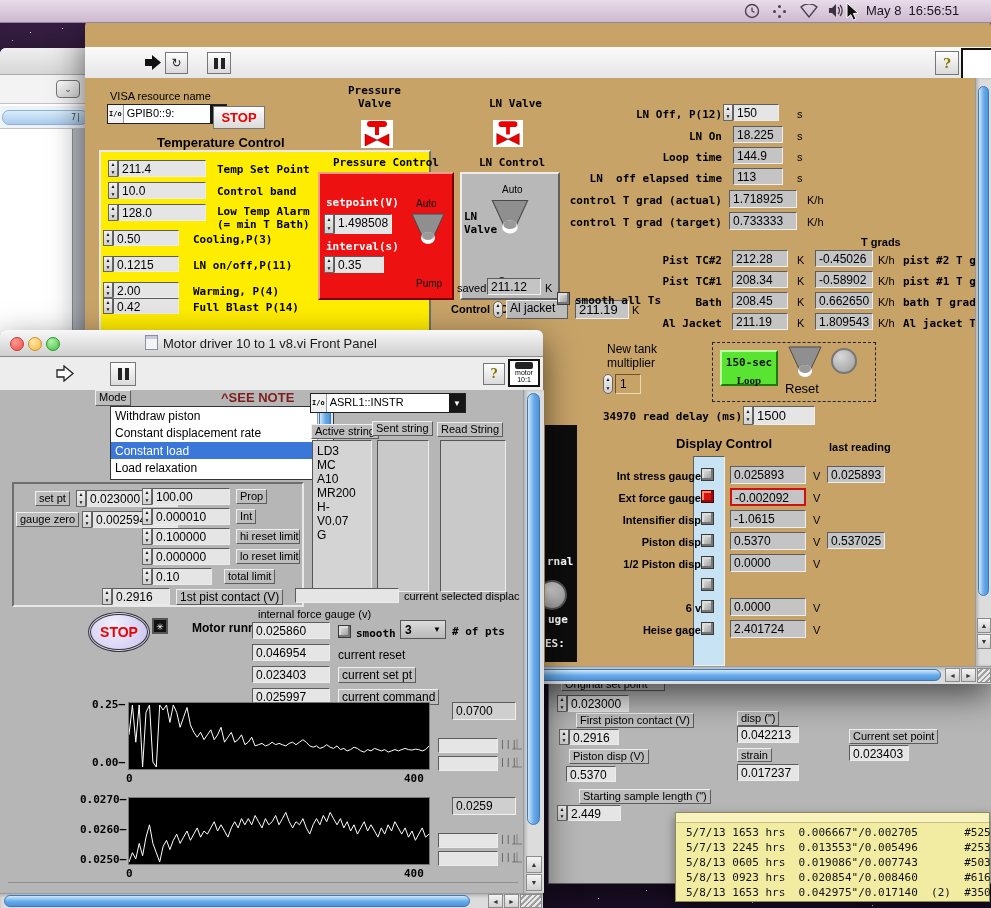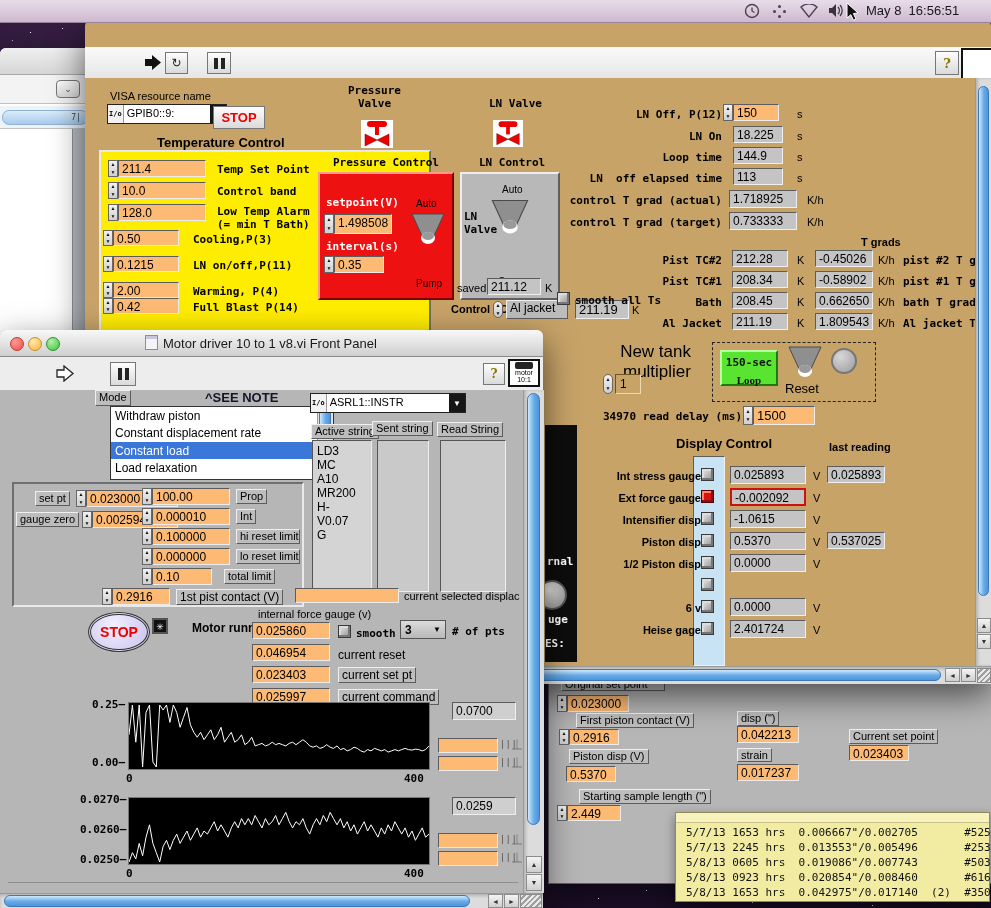--- a/index.html
+++ b/index.html
@@ -15,21 +15,21 @@
   .tl-grn{background:radial-gradient(circle at 35% 30%,#b6f0a8,#38c33c);border:1px solid #2a9330;}
   .tl-off{background:linear-gradient(#e9e9e9,#cfcfcf);border:1px solid #9a9a9a;}
   .wtitle{position:absolute;top:5px;font:13px "Liberation Sans",sans-serif;white-space:nowrap;}
   .doc-ico{display:inline-block;width:11px;height:13px;background:#f4f4f8;border:1px solid #8c8ca0;vertical-align:-2px;margin-right:5px;box-shadow:inset 0 3px 0 #c8c8d8;}
   .toolbar{position:absolute;left:0;right:0;background:linear-gradient(#fafafa,#e6e6e6);border-bottom:1px solid #8f8f8f;}
   .tbtn{position:absolute;background:linear-gradient(#fdfdfd,#dadada);border:1px solid #777;display:flex;align-items:center;justify-content:center;}
   .lvlab{font:bold 11px "DejaVu Sans Mono",monospace;white-space:pre;color:#000;}
   .lvlab-w{font:bold 11px "DejaVu Sans Mono",monospace;white-space:pre;color:#fff;}
   .slab{font:11px "Liberation Sans",sans-serif;color:#000;white-space:pre;}
   .slabb{font:bold 11px "Liberation Sans",sans-serif;color:#000000;white-space:pre;margin-left:16px;}
-  .inbox{background:#fdba74;border:1px solid;border-color:#5c5c5c #ececec #ececec #5c5c5c;font:12px "Liberation Sans",sans-serif;padding:1px 3px;overflow:hidden;white-space:nowrap;box-sizing:border-box;}
+  .inbox{background:#e5e5e5;border:1px solid;border-color:#5c5c5c #ececec #ececec #5c5c5c;font:12px "Liberation Sans",sans-serif;padding:1px 3px;overflow:hidden;white-space:nowrap;box-sizing:border-box;}
   .rdout{background:#c4c4c4;border:1px solid;border-color:#5c5c5c #efefef #efefef #5c5c5c;font:12px "Liberation Sans",sans-serif;padding:1px 3px;overflow:hidden;white-space:nowrap;box-sizing:border-box;}
   .rlab{background:#bdbdbd;border:1px solid;border-color:#efefef #5c5c5c #5c5c5c #efefef;font:11px "Liberation Sans",sans-serif;padding:0 3px;white-space:nowrap;overflow:hidden;box-sizing:border-box;}
   .spin{width:10px;background:linear-gradient(#f2f2f2,#cfcfcf);border:1px solid #666;display:flex;flex-direction:column;align-items:center;justify-content:space-around;font-size:5px;line-height:5px;color:#111;box-sizing:border-box;}
   .chk{width:13px;height:13px;background:linear-gradient(135deg,#ededed,#8f8f8f);border:1px solid #3a3a3a;box-shadow:inset -2px -2px 0 #777, inset 2px 2px 0 #ddd;box-sizing:border-box;}
   .chk-red{background:#dd1111;box-shadow:inset -2px -2px 0 #881111, inset 2px 2px 0 #ff8866;border:1px solid #550000;}
   .combo{position:absolute;display:flex;align-items:stretch;background:#fff;border:1px solid #222;box-sizing:border-box;}
   .combo .io{font:bold 7px "DejaVu Sans Mono",monospace;border-right:1px solid #999;padding:1px 1px;display:flex;align-items:center;background:#f2f2f2;}
   .combo .val{flex:1;font:11px "Liberation Sans",sans-serif;padding:2px 3px;white-space:nowrap;overflow:hidden;}
   .combo .dd{width:16px;background:#161616;color:#fff;display:flex;align-items:center;justify-content:center;font-size:8px;}
   .vscroll{position:absolute;background:#dcdcdc;border-left:1px solid #9a9a9a;box-shadow:inset 2px 0 3px rgba(0,0,0,.18);}
@@ -237,21 +237,21 @@
       <div class="rdout" style="position:absolute;left:730px;top:214px;width:58px;height:17px;">0.662650</div>
       <div class="slab" style="position:absolute;left:793px;top:218px;">K/h</div>
       <div class="lvlab" style="position:absolute;left:818px;top:218px;">bath T grad</div>
       <div class="lvlab" style="position:absolute;left:455px;top:239px;width:182px;text-align:right;">Al Jacket</div>
       <div class="rdout" style="position:absolute;left:647px;top:235px;width:56px;height:17px;">211.19</div>
       <div class="slab" style="position:absolute;left:712px;top:239px;">K</div>
       <div class="rdout" style="position:absolute;left:730px;top:235px;width:58px;height:17px;">1.809543</div>
       <div class="slab" style="position:absolute;left:793px;top:239px;">K/h</div>
       <div class="lvlab" style="position:absolute;left:818px;top:239px;">Al jacket T grad</div>
 
-      <div class="slab" style="position:absolute;left:522px;top:264px;width:84px;text-align:right;font-size:17px;"><span>New tank</span><br><span>multiplier</span></div>
+      <div class="slab" style="position:absolute;left:522px;top:264px;width:84px;text-align:left;font-size:12px;"><span>New tank</span><br><span>multiplier</span></div>
       <div class="spin" style="position:absolute;left:518px;top:296px;height:20px;border-radius:5px;">
           <span>▲</span>
           <span>▼</span>
         </div>
       <div class="abs" style="left:530px;top:296px;width:26px;height:20px;background:#c7a368;border:1px solid;border-color:#6d5526 #ecd9ac #ecd9ac #6d5526;font:12px 'Liberation Sans',sans-serif;padding:2px 4px;box-sizing:border-box;">1</div>
       <div class="abs" style="left:627px;top:264px;width:162px;height:58px;border:1px dashed #222;"></div>
       <div class="abs" style="left:635px;top:272px;width:58px;height:36px;background:#58e431;border:2px solid;border-color:#b8ffa0 #1e7a10 #1e7a10 #b8ffa0;text-align:center;box-sizing:border-box;">
         <span class="lvlab" style="color:#111;">150-sec</span><br>
         <span class="lvlab" style="color:#111;font-family:Liberation Serif, serif;">Loop</span>
       </div>
@@ -404,21 +404,21 @@
         <div class="abs" style="left:0;top:35px;width:206px;height:17px;background:#3b77d8;">
           <span class="slab" style="position:absolute;left:4px;top:2px;color:#fff;font-size:12px;">Constant load</span>
         </div>
         <div class="slab" style="position:absolute;left:4px;top:54px;font-size:12px;">Load relaxation</div>
         <div class="abs" style="right:0;top:0;width:15px;height:70px;background:#e3e3e3;border-left:1px solid #999;">
           <div class="athumb" style="left:1px;top:1px;width:12px;height:22px;"></div>
           <div class="sarrow" style="left:0px;top:38px;width:14px;height:15px;">▲</div>
           <div class="sarrow" style="left:0px;top:54px;width:14px;height:15px;">▼</div>
         </div>
       </div>
-      <div style="position:absolute;left:205px;top:0px;font:bold 13px 'Liberation Sans',sans-serif;color:#0f172a;"><span>^</span><span>SEE NOTE</span></div>
+      <div style="position:absolute;left:221px;top:0px;font:bold 13px 'Liberation Sans',sans-serif;color:#7f1d1d;"><span>^</span><span>SEE NOTE</span></div>
       <div class="combo" style="left:310px;top:3px;width:156px;height:20px;">
         <span class="io">I/o</span>
         <span class="val">ASRL1::INSTR</span>
         <span class="dd">▼</span>
       </div>
 
       <div class="rlab" style="position:absolute;left:311px;top:34px;height:15px;">Active string</div>
       <div class="abs" style="left:312px;top:50px;width:58px;height:150px;background:#d4d4d4;border:1px solid;border-color:#555 #eee #eee #555;">
         <div class="slab" style="position:absolute;left:4px;top:3px;font-size:12px;">LD3</div>
         <div class="slab" style="position:absolute;left:4px;top:17px;font-size:12px;">MC</div>

